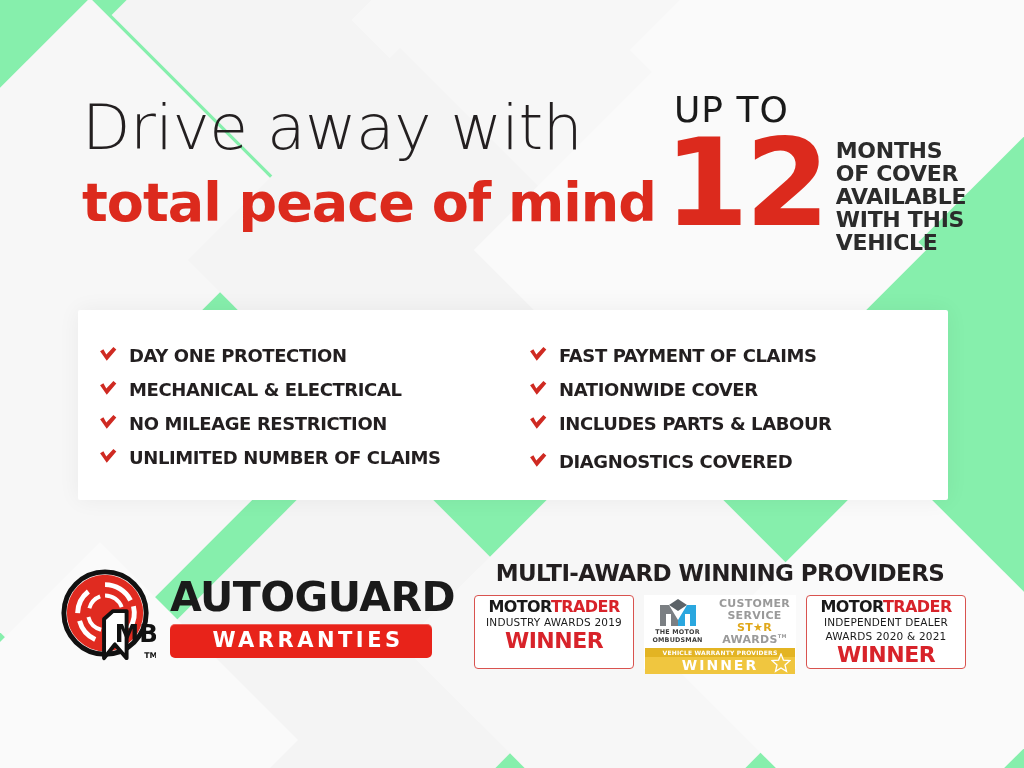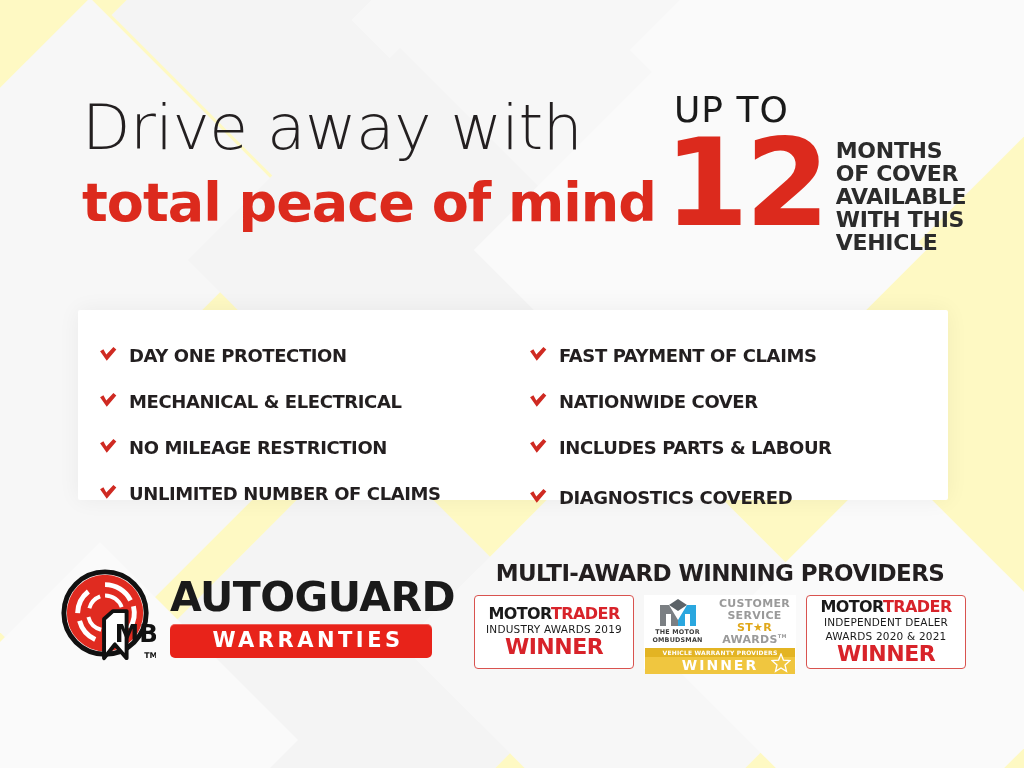--- a/index.html
+++ b/index.html
@@ -7,21 +7,21 @@
   html, body {
     width:1024px; height:768px;
     background:#ffffff;
     font-family:"Liberation Sans", sans-serif;
     overflow:hidden;
   }
 
   #banner {
     position:relative;
     width:1024px; height:768px;
-    background:#fef9c3;
+    background:#86efac;
     overflow:hidden;
   }
 
   
   #bg-pattern {
     position:absolute; inset:0;
     overflow:hidden;
     pointer-events:none;
   }
   .diamond {
@@ -109,21 +109,21 @@
     box-shadow:0 0 22px rgba(0,0,0,0.055);
     border-radius:2px;
   }
   #features-grid {
     position:absolute;
     left:98px; top:338px;
     width:840px;
     display:grid;
     grid-template-columns:430px 410px;
     grid-auto-rows:34px;
-    row-gap:12px;
+    row-gap:0px;
   }
   .feature {
     display:flex;
     align-items:center;
     gap:11px;
   }
   .check-icon {
     width:20px; height:20px;
     flex:0 0 20px;
     display:block;
@@ -203,21 +203,21 @@
   }
 
   .award-badge {
     background:#ffffff;
     border:1.5px solid #d9534f;
     border-radius:4px;
     width:160px; height:74px;
     display:flex;
     flex-direction:column;
     align-items:center;
-    justify-content:center;
+    justify-content:flex-start;
     padding:3px 4px;
   }
   .mt-title {
     font-family:"DejaVu Sans", sans-serif;
     font-weight:bold;
     font-size:16px;
     letter-spacing:-0.6px;
     line-height:1;
     white-space:nowrap;
   }

